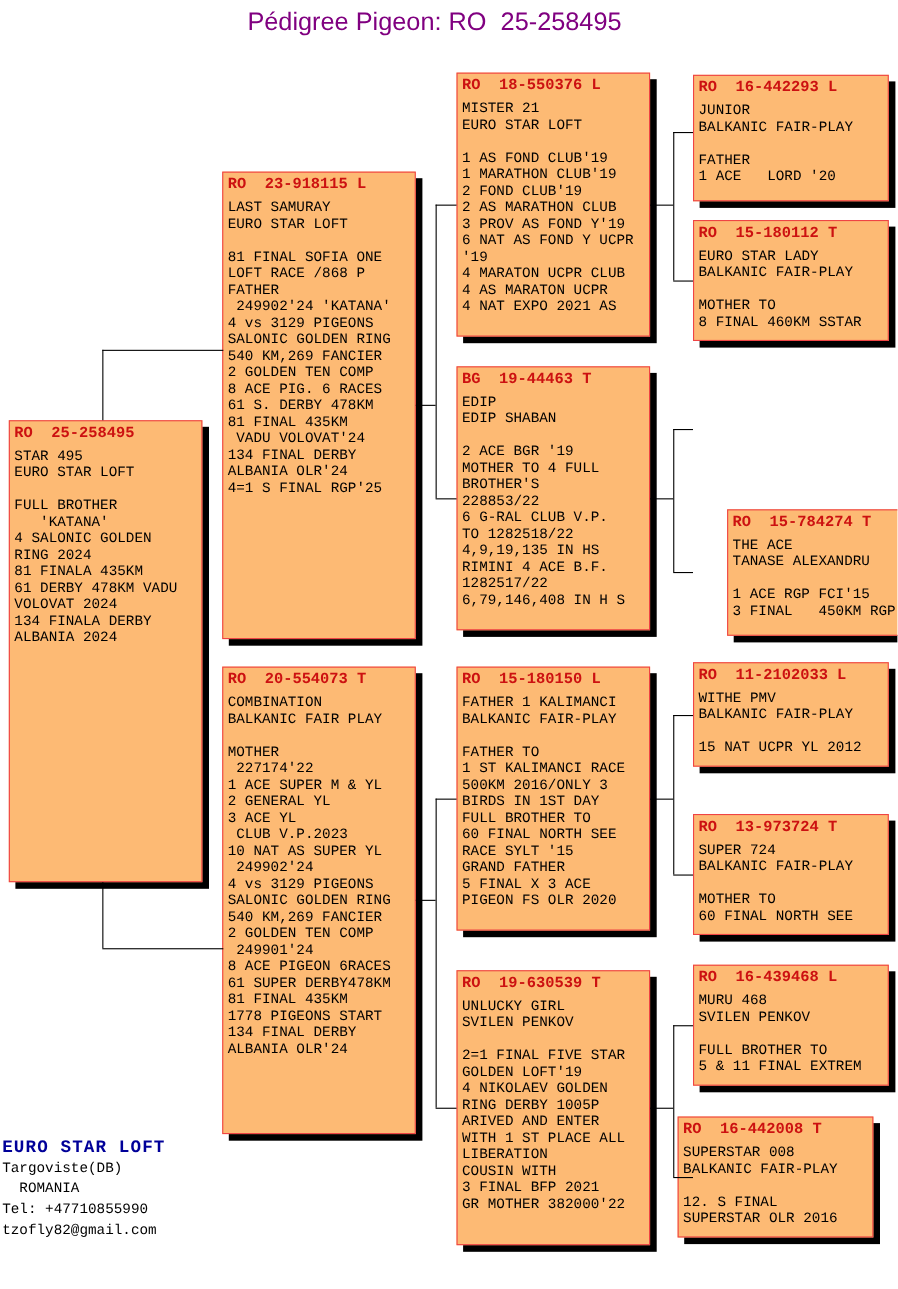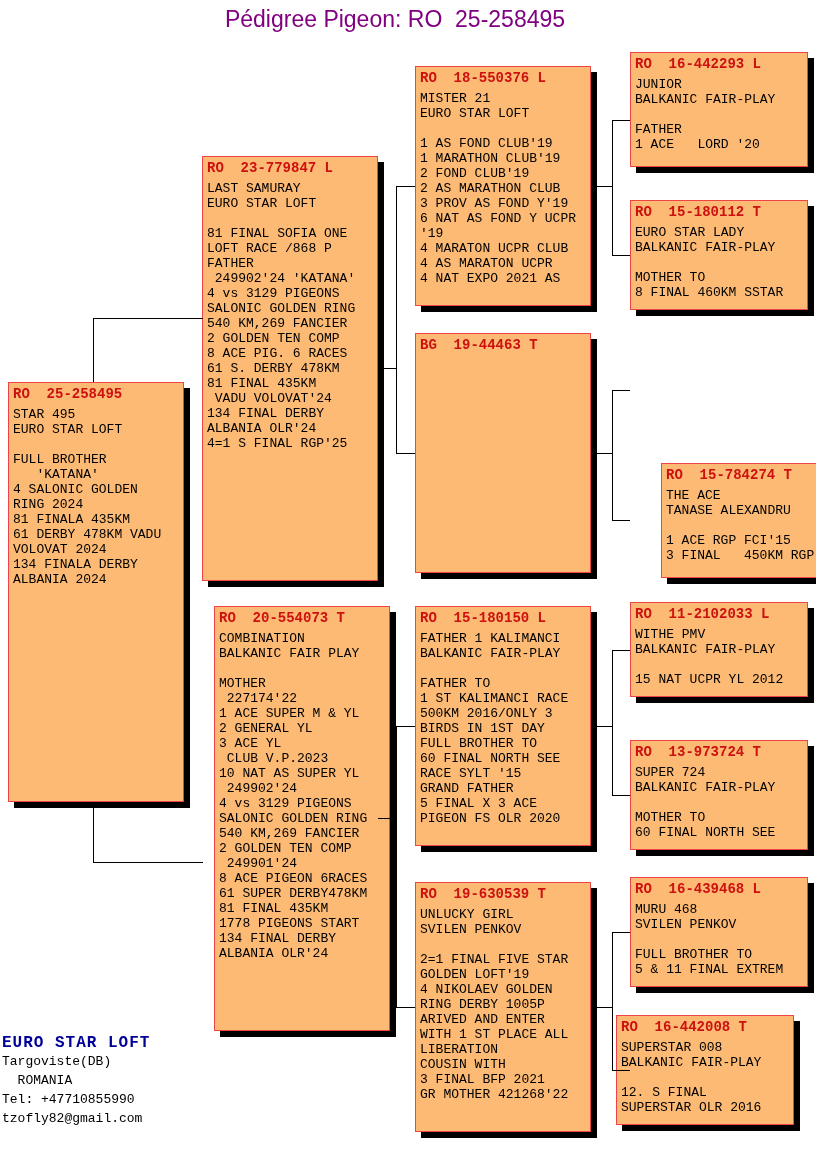--- a/index.html
+++ b/index.html
@@ -36,41 +36,41 @@
 4 SALONIC GOLDEN
 RING 2024
 81 FINALA 435KM
 61 DERBY 478KM VADU
 VOLOVAT 2024
 134 FINALA DERBY
 ALBANIA 2024</div>
   </div>
 
   <div class="pbox" style="left:202px;top:156px;width:176px;height:425px">
-    <div class="ring">RO  23-779847 L</div>
+    <div class="ring">RO  23-918115 L</div>
     <div class="pbody">LAST SAMURAY
 EURO STAR LOFT
 
 81 FINAL SOFIA ONE
 LOFT RACE /868 P
 FATHER
  249902'24 'KATANA'
 4 vs 3129 PIGEONS
 SALONIC GOLDEN RING
 540 KM,269 FANCIER
 2 GOLDEN TEN COMP
 8 ACE PIG. 6 RACES
 61 S. DERBY 478KM
 81 FINAL 435KM
  VADU VOLOVAT'24
 134 FINAL DERBY
 ALBANIA OLR'24
 4=1 S FINAL RGP'25</div>
   </div>
-  <div class="pbox" style="left:214px;top:606px;width:176px;height:425px">
+  <div class="pbox" style="left:202px;top:606px;width:176px;height:425px">
     <div class="ring">RO  20-554073 T</div>
     <div class="pbody">COMBINATION
 BALKANIC FAIR PLAY
 
 MOTHER
  227174'22
 1 ACE SUPER M &amp; YL
 2 GENERAL YL
 3 ACE YL
  CLUB V.P.2023
@@ -100,20 +100,33 @@
 2 AS MARATHON CLUB
 3 PROV AS FOND Y'19
 6 NAT AS FOND Y UCPR
 '19
 4 MARATON UCPR CLUB
 4 AS MARATON UCPR
 4 NAT EXPO 2021 AS</div>
   </div>
   <div class="pbox" style="left:415px;top:333px;width:176px;height:240px">
     <div class="ring">BG  19-44463 T</div>
+    <div class="pbody">EDIP
+EDIP SHABAN
+
+2 ACE BGR '19
+MOTHER TO 4 FULL
+BROTHER'S
+228853/22
+6 G-RAL CLUB V.P.
+TO 1282518/22
+4,9,19,135 IN HS
+RIMINI 4 ACE B.F.
+1282517/22
+6,79,146,408 IN H S</div>
   </div>
   <div class="pbox" style="left:415px;top:606px;width:176px;height:240px">
     <div class="ring">RO  15-180150 L</div>
     <div class="pbody">FATHER 1 KALIMANCI
 BALKANIC FAIR-PLAY
 
 FATHER TO
 1 ST KALIMANCI RACE
 500KM 2016/ONLY 3
 BIRDS IN 1ST DAY
@@ -131,24 +144,24 @@
 
 2=1 FINAL FIVE STAR
 GOLDEN LOFT'19
 4 NIKOLAEV GOLDEN
 RING DERBY 1005P
 ARIVED AND ENTER
 WITH 1 ST PLACE ALL
 LIBERATION
 COUSIN WITH
 3 FINAL BFP 2021
-GR MOTHER 421268'22</div>
-  </div>
-
-  <div class="pbox" style="left:630px;top:52px;width:178px;height:115px">
+GR MOTHER 382000'22</div>
+  </div>
+
+  <div class="pbox" style="left:630px;top:68px;width:178px;height:115px">
     <div class="ring">RO  16-442293 L</div>
     <div class="pbody">JUNIOR
 BALKANIC FAIR-PLAY
 
 FATHER
 1 ACE   LORD '20</div>
   </div>
   <div class="pbox" style="left:630px;top:200px;width:178px;height:110px">
     <div class="ring">RO  15-180112 T</div>
     <div class="pbody">EURO STAR LADY

